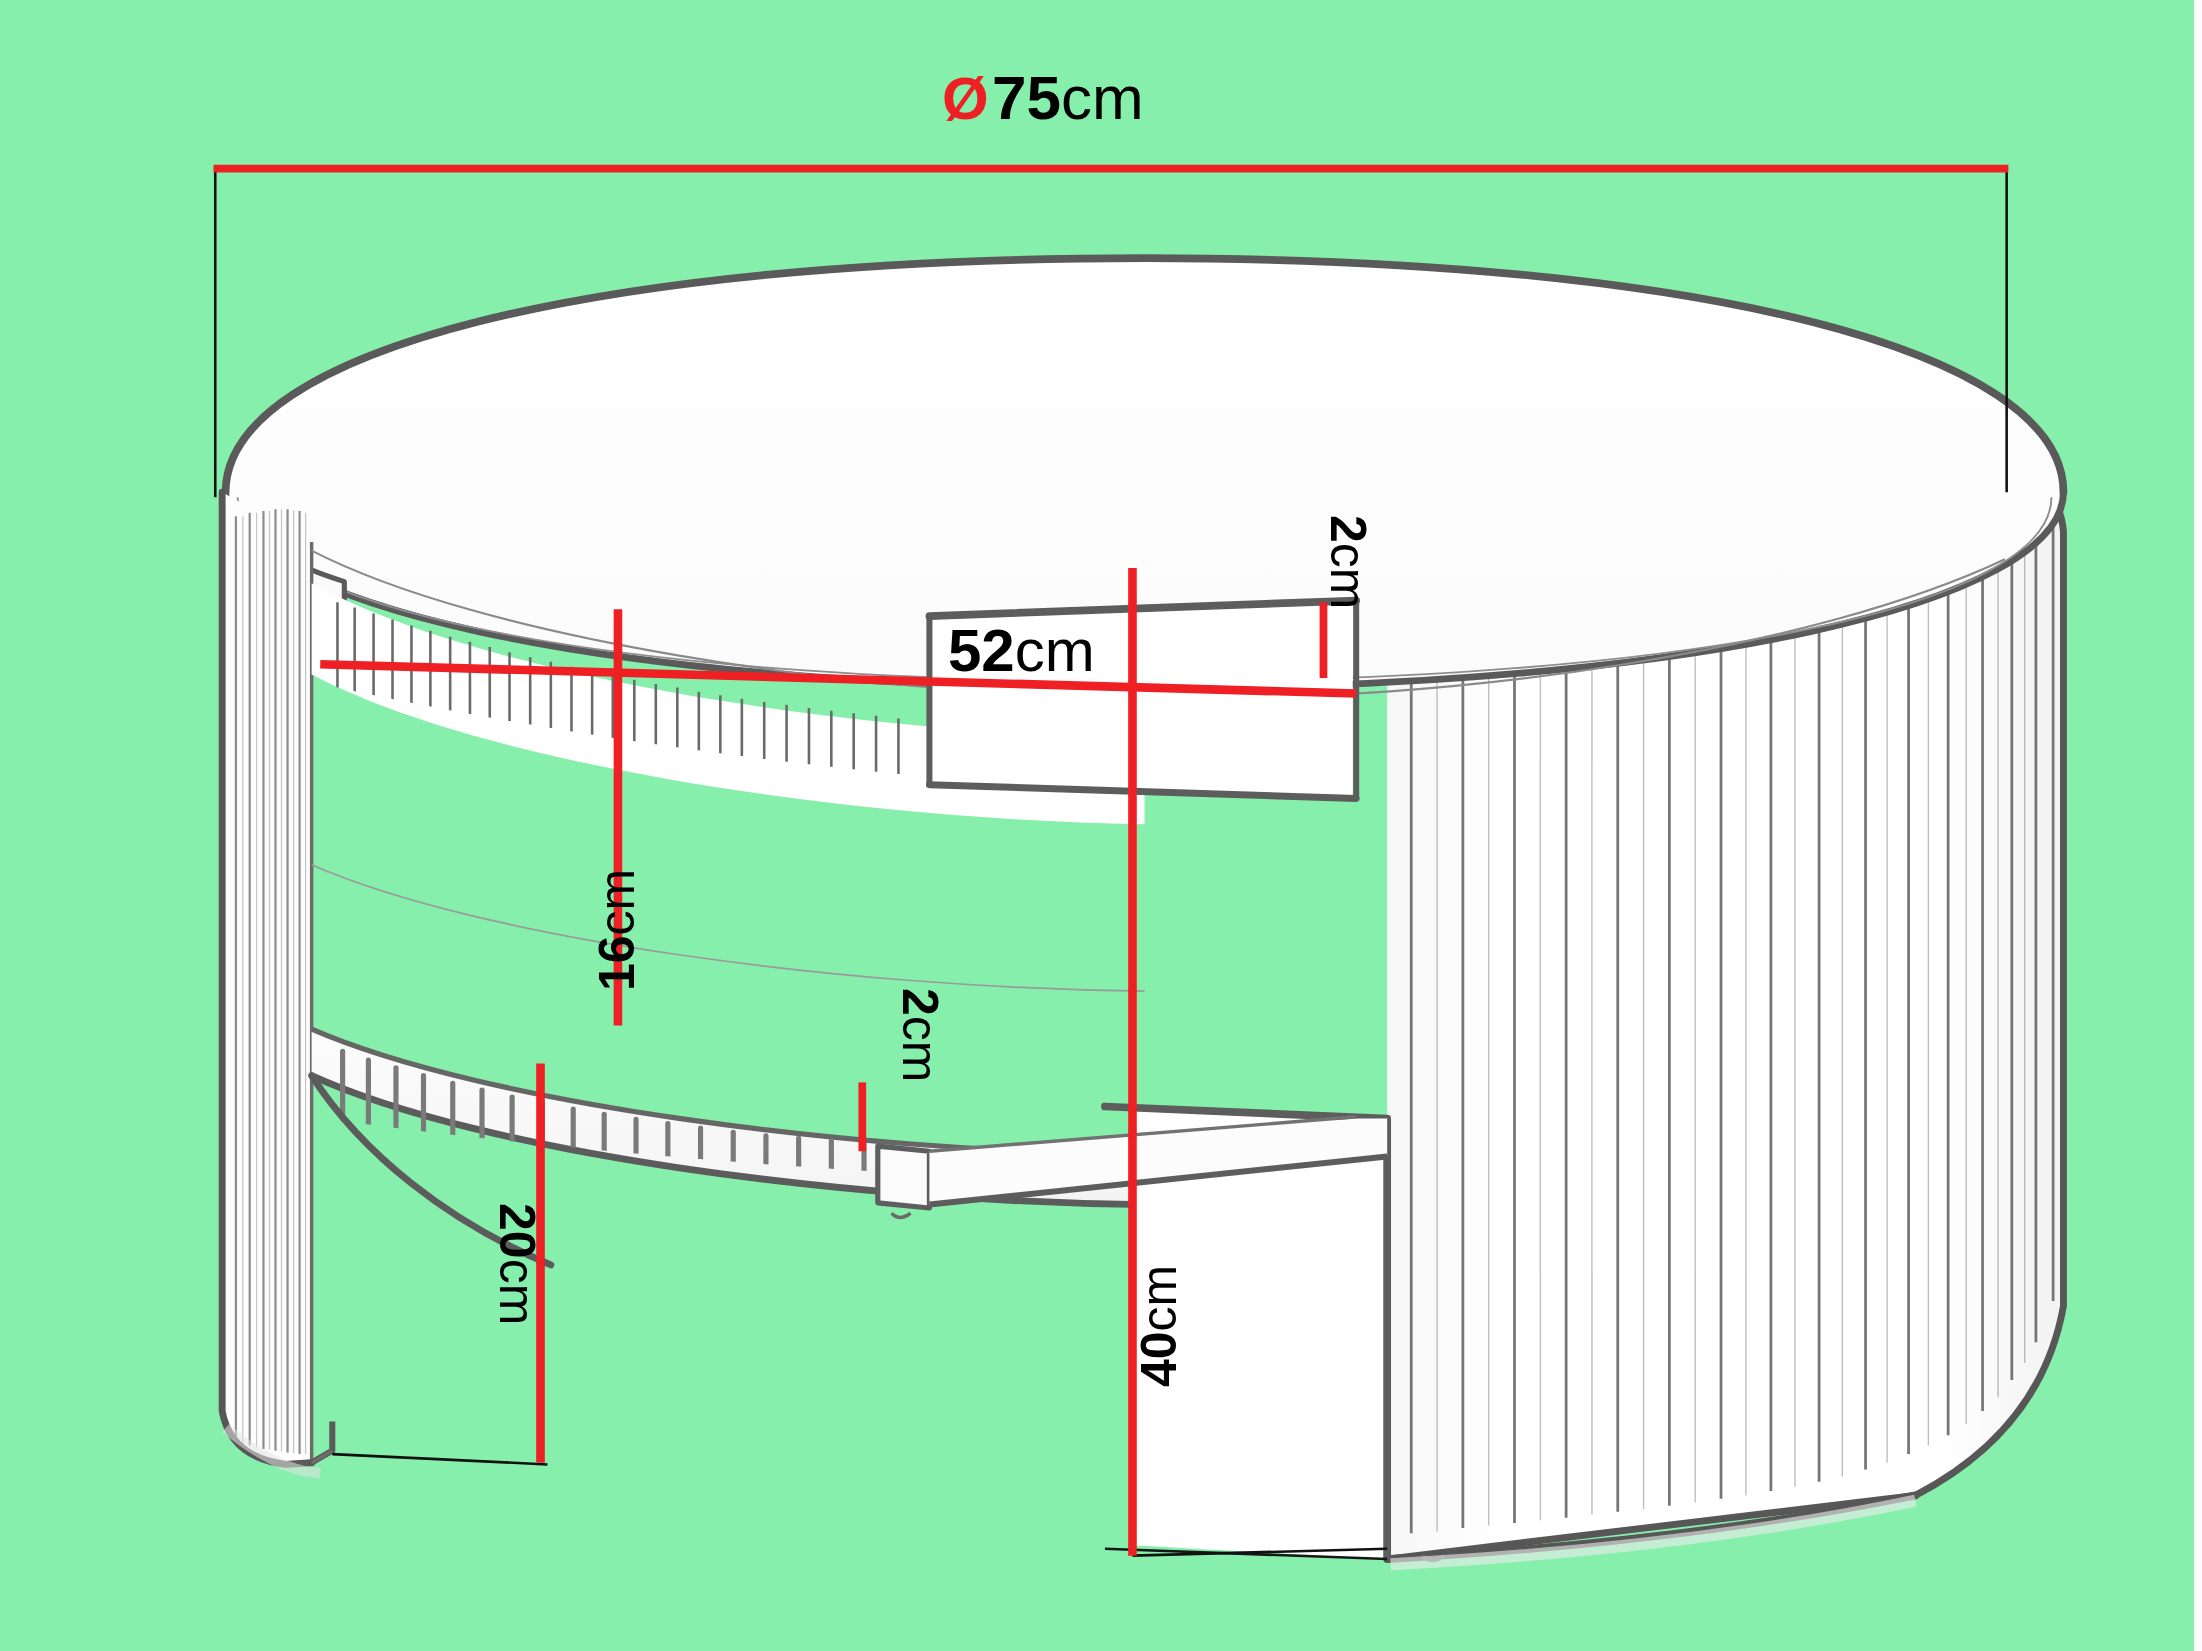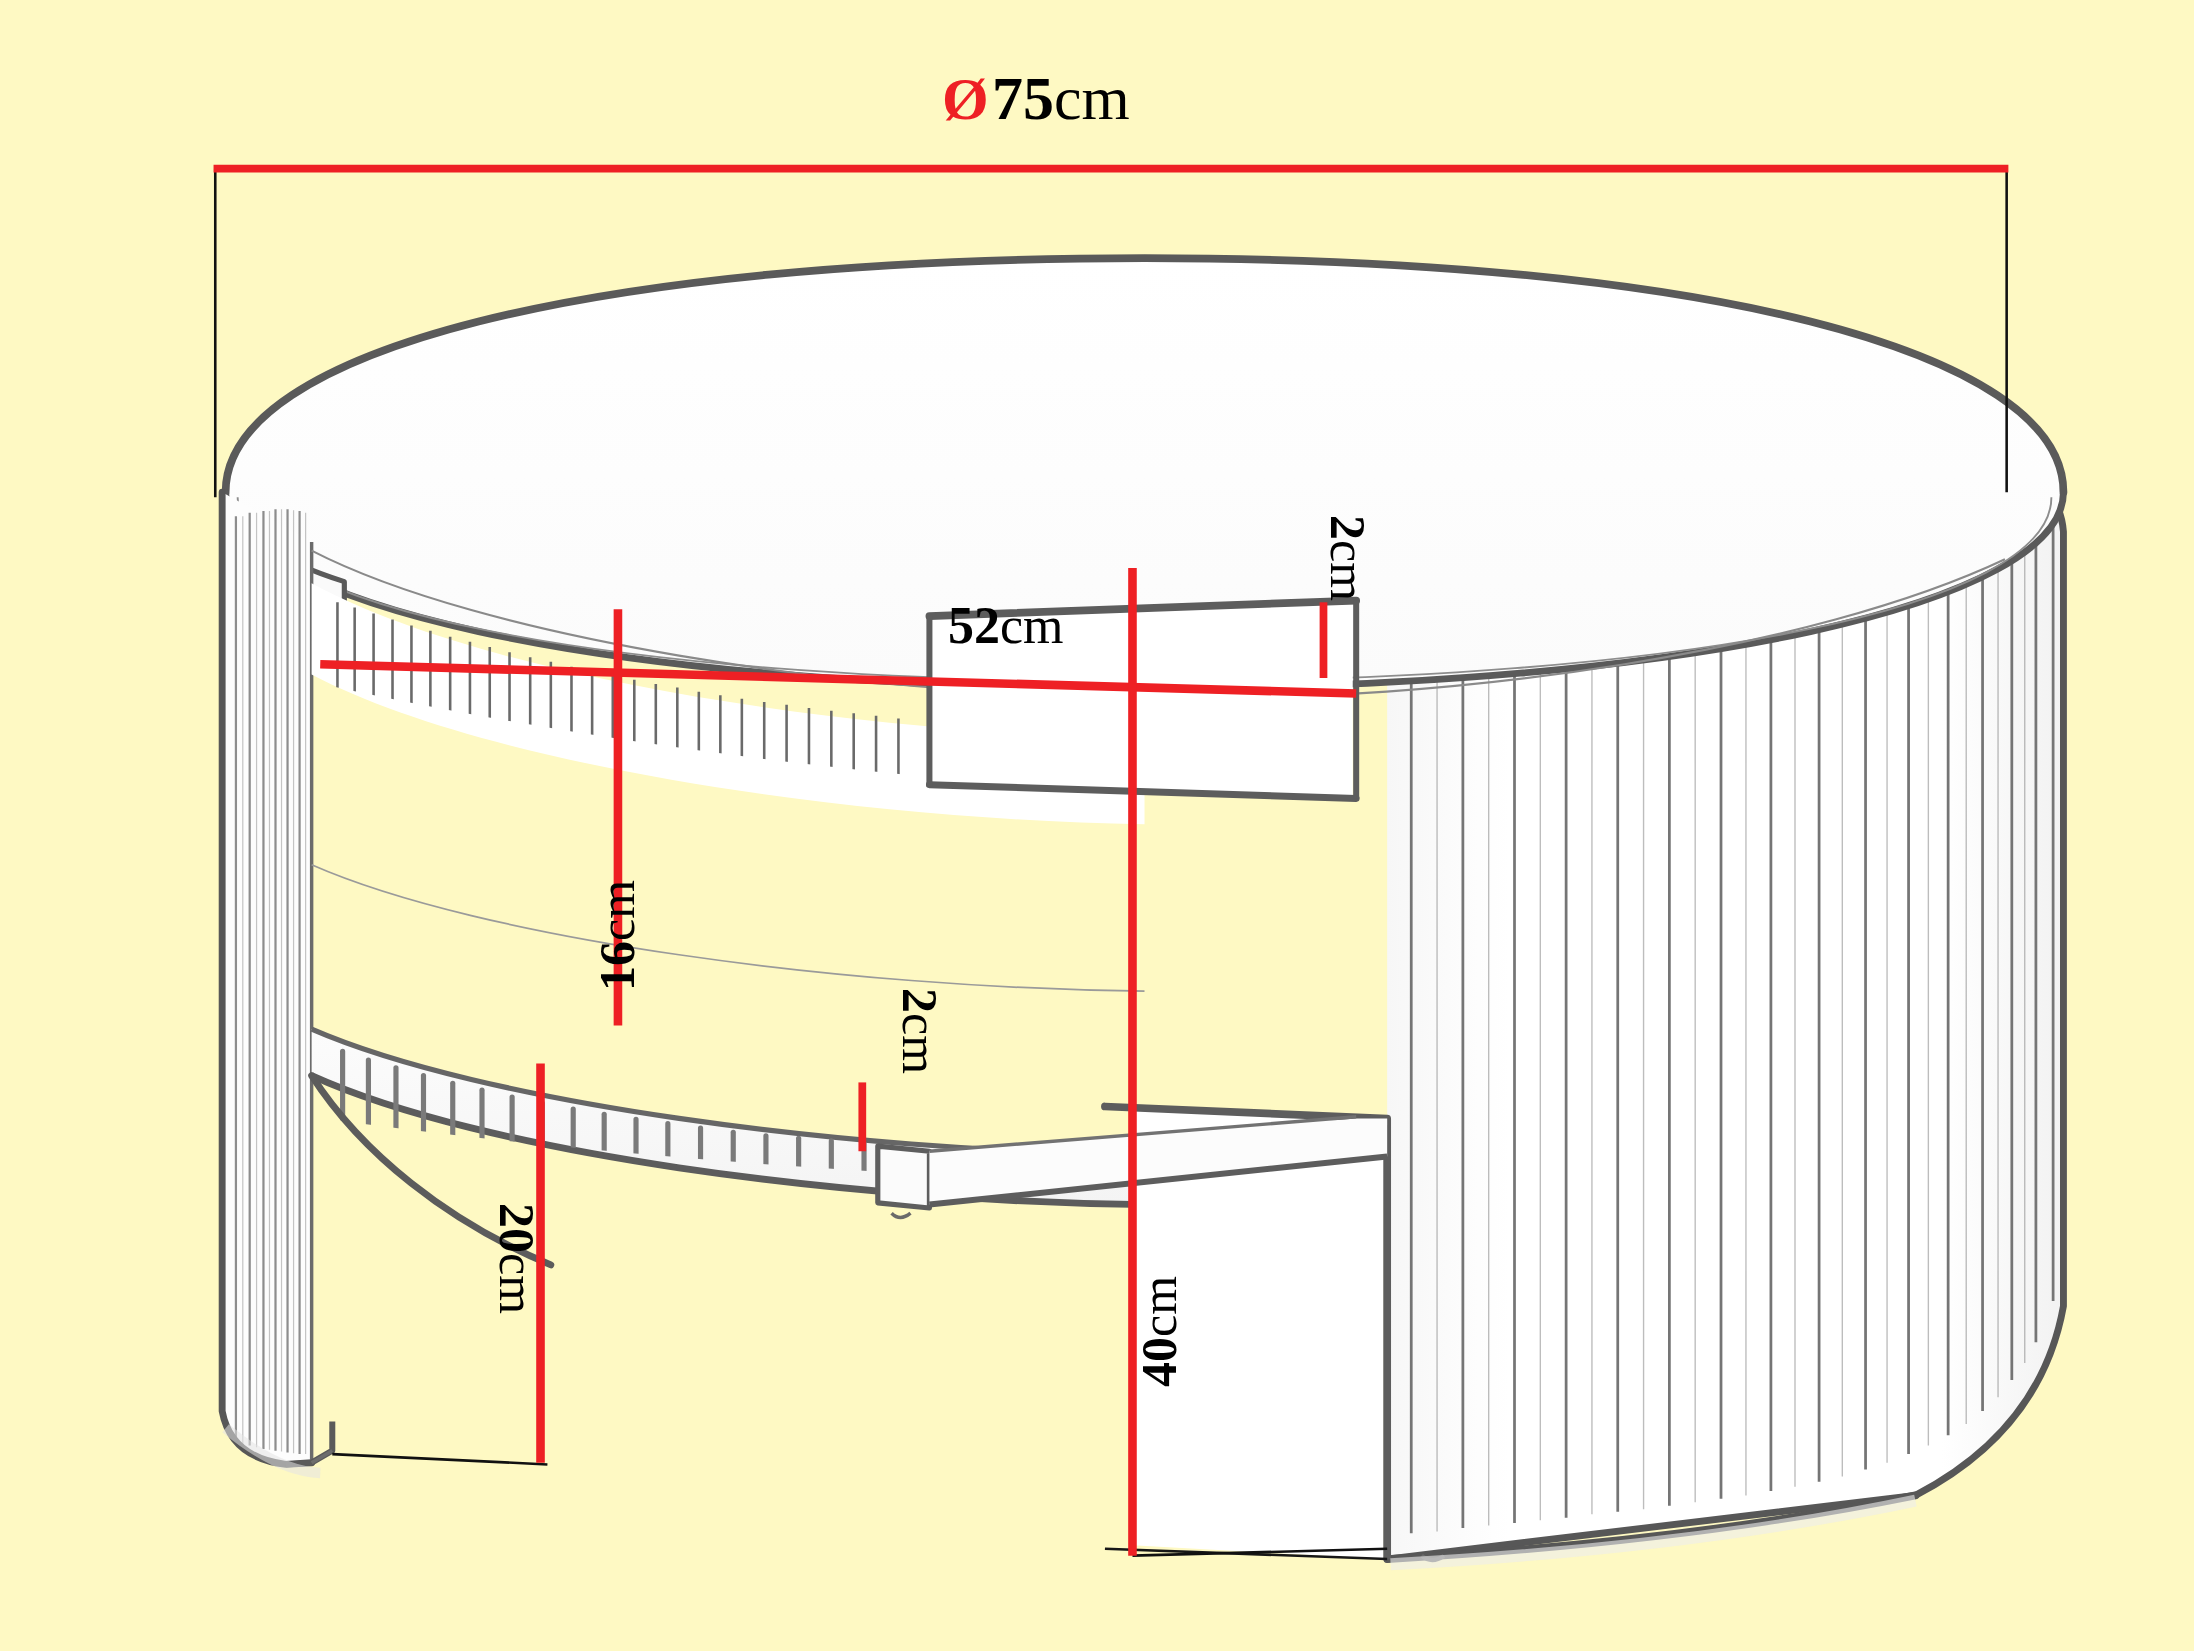--- a/index.html
+++ b/index.html
@@ -7,23 +7,22 @@
     padding: 0;
     background: #ffffff;
   }
   body {
     font-family: "Liberation Sans", sans-serif;
   }
   #stage {
     position: relative;
     width: 2194px;
     height: 1652px;
-    background: #fef9c3;
+    background: #86efac;
     overflow: hidden;
-    font-family: Liberation Serif, serif;
   }
   #drawing {
     position: absolute;
     left: 0; top: 0;
     width: 2203px;
     height: 1652px;
   }
   .dim-label {
     position: absolute;
     white-space: nowrap;
@@ -44,22 +43,22 @@
   
   #label-diameter {
     left: 942px;
     top: 67px;
     font-size: 62px;
   }
   #label-diameter .dia-sym { font-size: 60px; margin-right: 3.4px; }
   
   #label-52 {
     left: 948px;
-    top: 600px;
-    font-size: 52px;
+    top: 621px;
+    font-size: 60px;
   }
   
   .rot-cw {
     transform: rotate(90deg);
     transform-origin: 0 0;
   }
   .rot-ccw {
     transform: rotate(-90deg);
     transform-origin: 0 0;
   }

